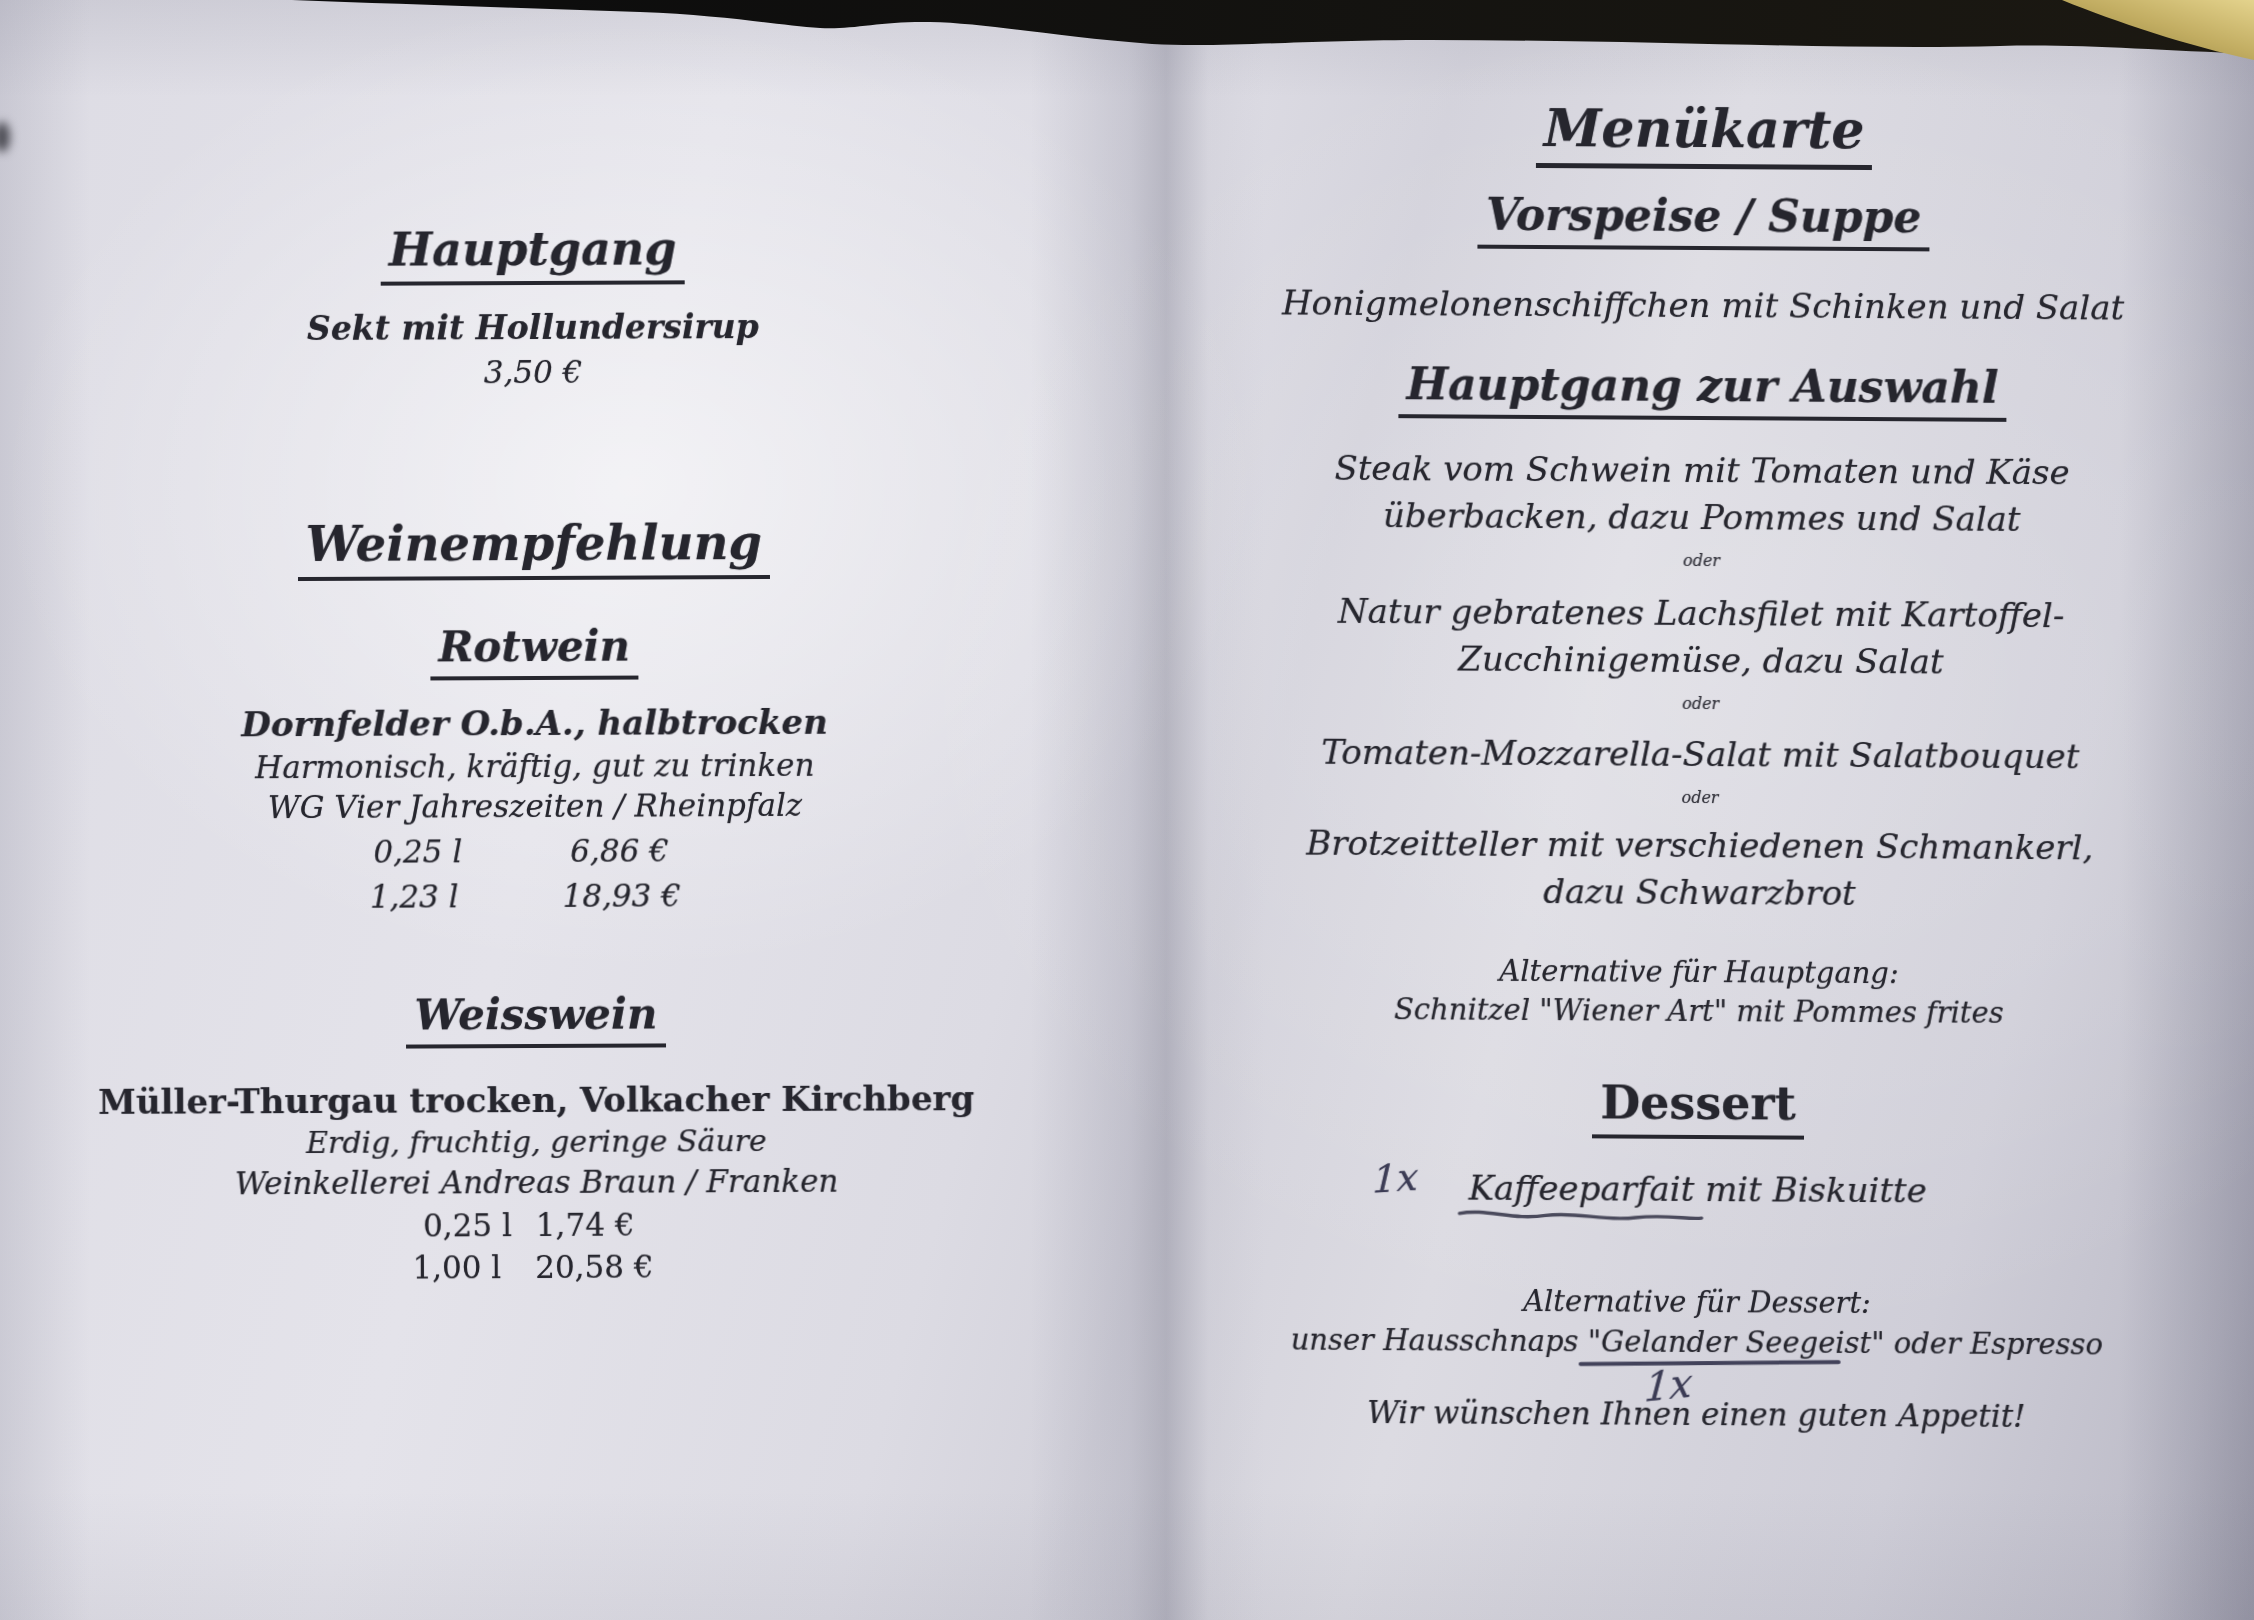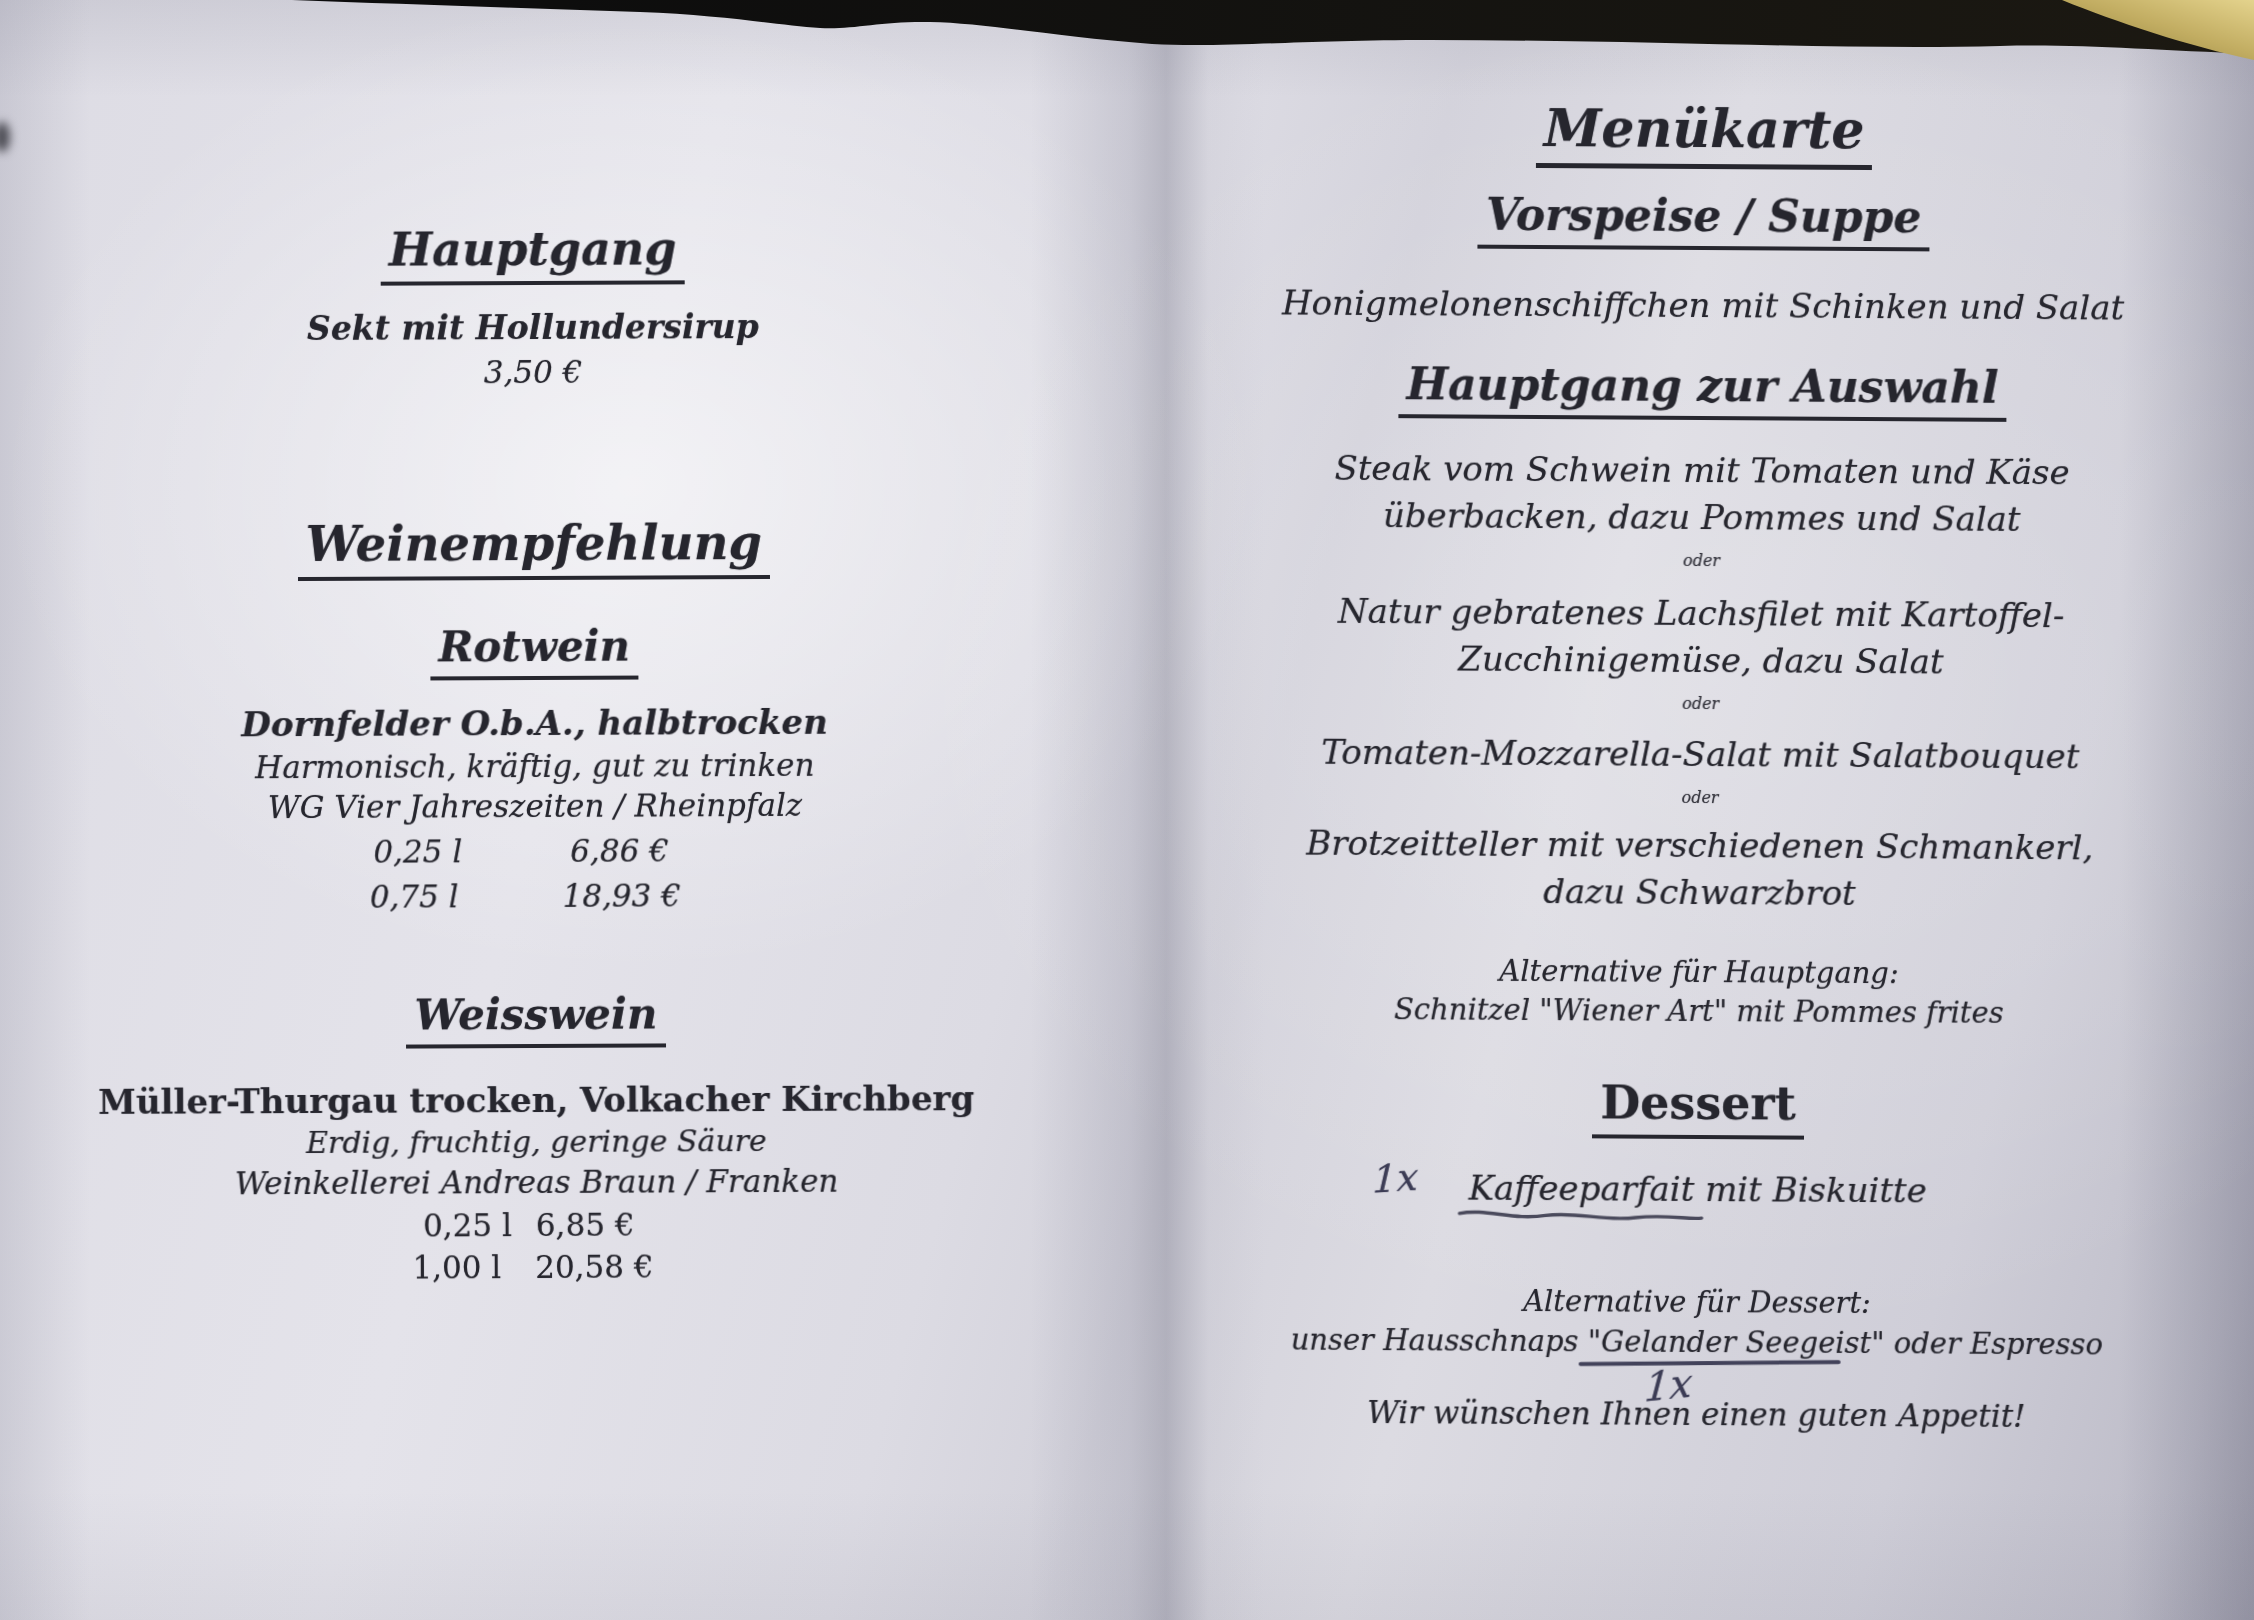--- a/index.html
+++ b/index.html
@@ -97,33 +97,33 @@
       <span class="ul">Rotwein</span>
     </div>
     <div class="ln bi" style="top:703px;font-size:34px">Dornfelder O.b.A., halbtrocken</div>
     <div class="ln i sz-sub" style="top:746px">Harmonisch, kräftig, gut zu trinken</div>
     <div class="ln i sz-sub" style="top:786px">WG Vier Jahreszeiten / Rheinpfalz</div>
     <div class="price-row i sz-sub" style="top:831px;gap:108px;transform:translateX(-14px)">
       <span>0,25 l</span>
       <span>6,86 €</span>
     </div>
     <div class="price-row i sz-sub" style="top:876px;gap:104px;transform:translateX(-10px)">
-      <span>0,75 l</span>
+      <span>1,23 l</span>
       <span>18,93 €</span>
     </div>
 
     <div class="ln sz-h2 bi" style="top:990px">
       <span class="ul">Weisswein</span>
     </div>
     <div class="ln b" style="top:1080px;font-size:34px">Müller-Thurgau trocken, Volkacher Kirchberg</div>
     <div class="ln i sz-note" style="top:1124px">Erdig, fruchtig, geringe Säure</div>
     <div class="ln i sz-sub" style="top:1162px">Weinkellerei Andreas Braun / Franken</div>
     <div class="price-row sz-sub" style="top:1205px;gap:24px;transform:translateX(-8px)">
       <span>0,25 l</span>
-      <span>6,85 €</span>
+      <span>1,74 €</span>
     </div>
     <div class="price-row sz-sub" style="top:1247px;gap:34px;transform:translateX(-4px)">
       <span>1,00 l</span>
       <span>20,58 €</span>
     </div>
   </div>
 
   <div class="page right-page">
 
     <div class="ln sz-title bi" style="top:98px">

